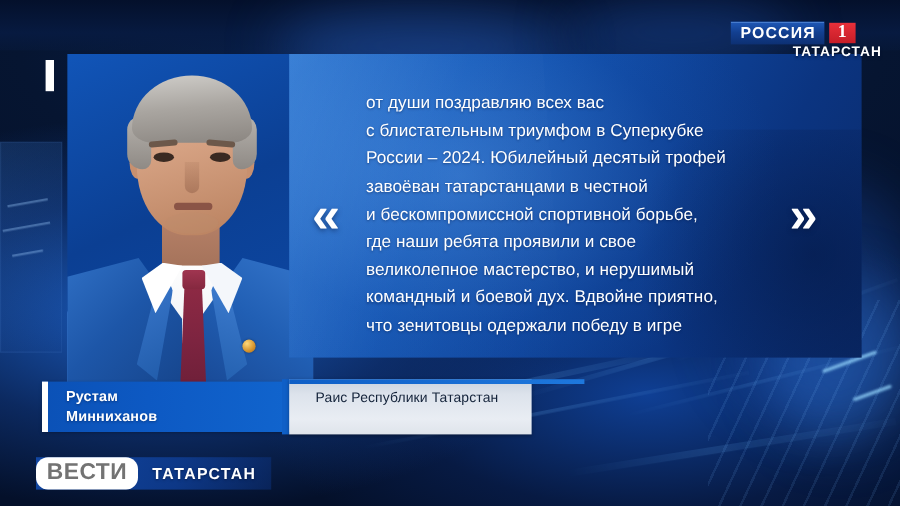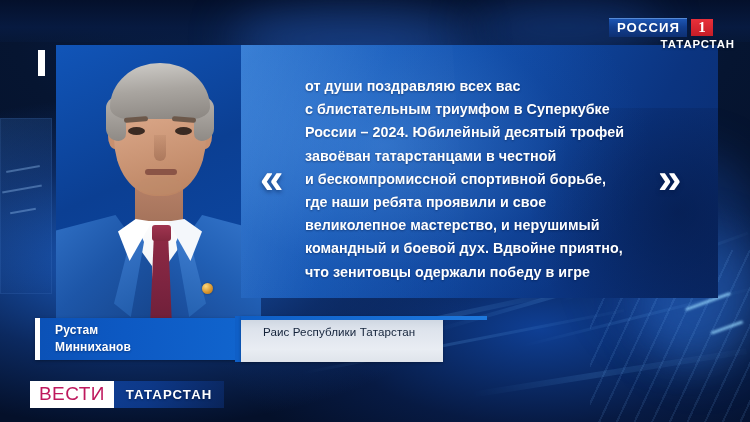--- a/index.html
+++ b/index.html
@@ -200,21 +200,21 @@
   }
   .qp-sheen2 {
     position:absolute; right:-60px; bottom:-70px; width:250px; height:260px;
     background:radial-gradient(ellipse at 60% 40%, rgba(0,10,40,0.40) 0%, rgba(0,10,40,0) 70%);
   }
   .quote-text {
     position:absolute; left:64px; top:30px; width:368px;
     color:#ffffff;
     font-size:14.3px;
     line-height:23.2px;
-    font-weight:700;
+    font-weight:400;
     letter-spacing:0.05px;
     text-shadow:0 1px 2px rgba(0,20,60,0.45);
     white-space:pre-line;
   }
   .mark {
     position:absolute;
     color:#ffffff;
     font-size:42px;
     line-height:1;
     font-weight:700;
@@ -299,26 +299,26 @@
   }
 
   
   .vesti {
     position:absolute; left:30px; bottom:14px; height:27px;
     display:flex; align-items:stretch;
     background:linear-gradient(100deg,rgba(18,74,170,0.92) 0%,rgba(14,60,145,0.88) 60%,rgba(12,48,120,0.55) 100%);
   }
   .vesti-box {
     background:#ffffff;
-    color:#be185d;
+    color:#737373;
     font-size:19px;
-    font-weight:400;
+    font-weight:700;
     letter-spacing:0.4px;
     padding:1px 9px 2px 9px;
-    display:flex; align-items:center;
+    display:flex; align-items:center;border-radius:10px;
   }
   .vesti-tat {
     color:#ffffff;
     font-size:13.2px;
     font-weight:700;
     letter-spacing:1.1px;
     padding:0 12px 0 12px;
     display:flex; align-items:center;
     text-shadow:0 1px 2px rgba(0,15,45,0.55);
   }

